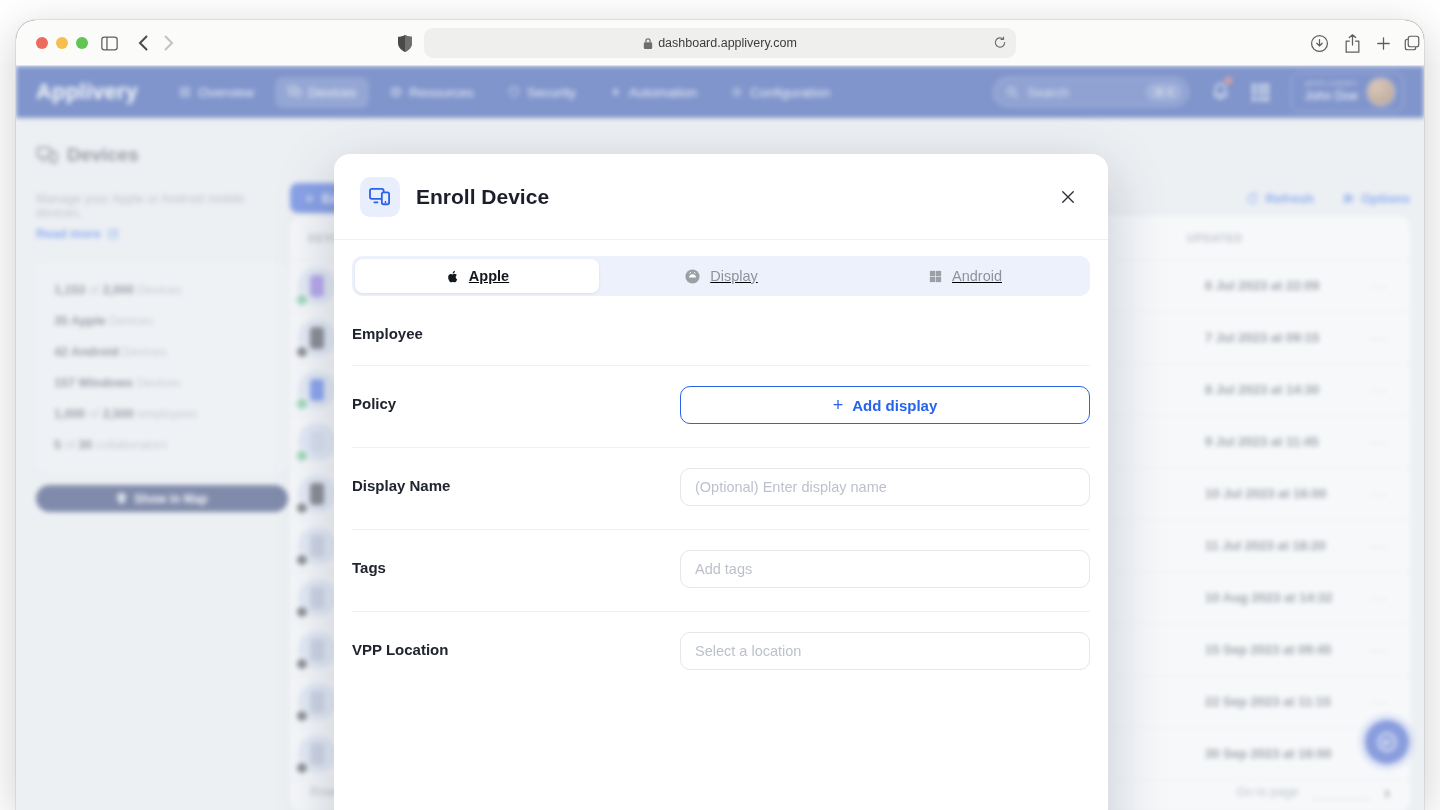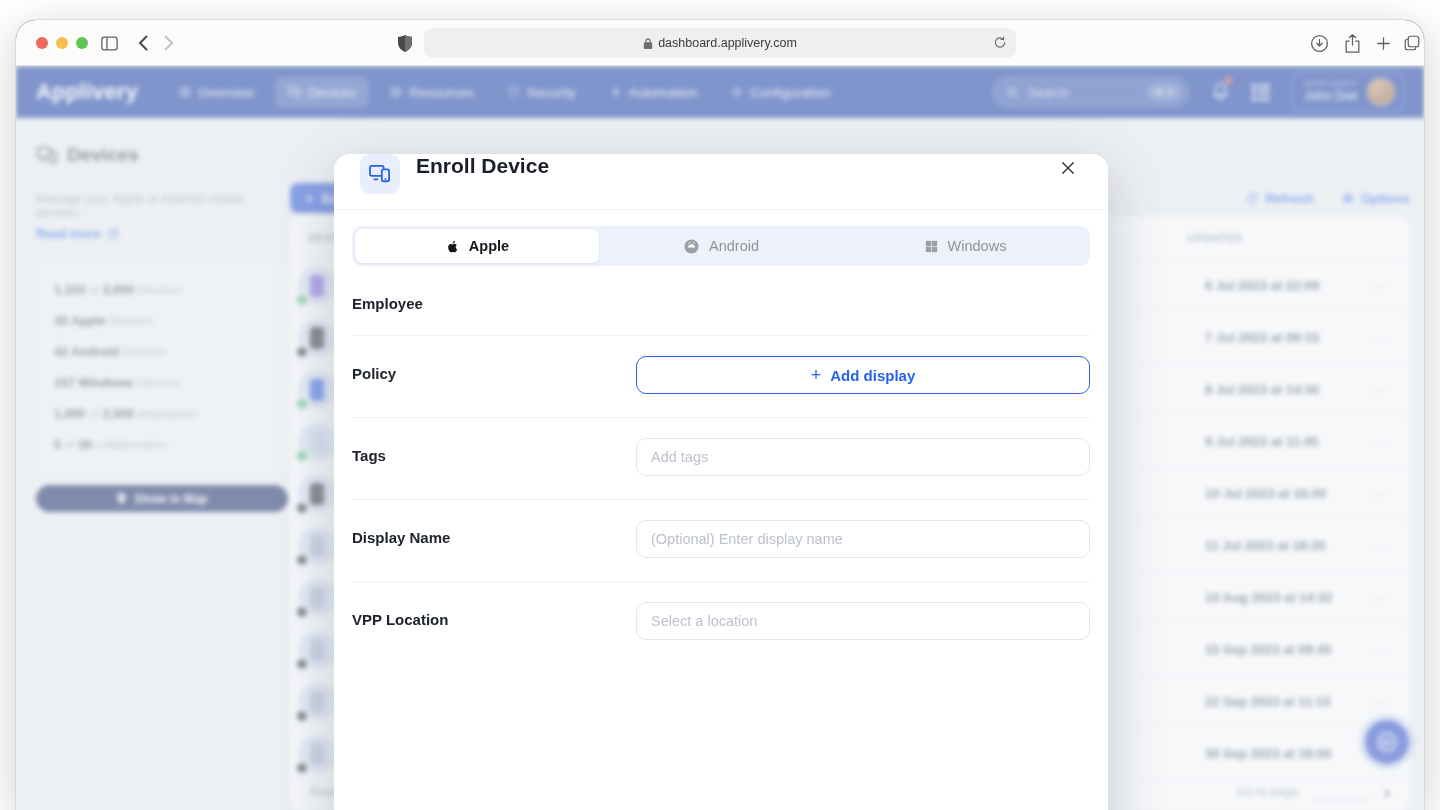--- a/index.html
+++ b/index.html
@@ -91,30 +91,30 @@
   .goto-input { width:58px; border:none; border-bottom:1.5px solid #c8ccd4; height:16px; background:transparent; }
   .goto-arrow { color:#2b2f38; font-size:17px; font-weight:700; line-height:1; }
 
   
   .fab { position:absolute; left:1349px; top:654px; width:44px; height:44px; border-radius:50%; background:#1d41c4;
     display:flex; align-items:center; justify-content:center; box-shadow:0 0 0 6px rgba(80,110,220,.28); }
 
   
   .modal { position:absolute; left:318px; top:88px; width:774px; height:722px; background:#fff; border-radius:16px;
     box-shadow:0 18px 60px rgba(20,30,60,.22); }
-  .m-head { height:56px; display:flex; padding:0 26px; border-bottom:1px solid #eef0f3; }
+  .m-head { height:86px; display:flex; align-items:center; padding:0 26px; border-bottom:1px solid #eef0f3; }
   .m-icon { width:40px; height:40px; border-radius:10px; background:#e8eefc; display:flex; align-items:center; justify-content:center; margin-right:16px; }
   .m-title { font-size:21px; font-weight:600; color:#1a1f2b; }
   .m-close { margin-left:auto; width:28px; height:28px; display:flex; align-items:center; justify-content:center; color:#2a2e37; }
   .m-body { padding:16px 18px 0; }
-  .tabs { height:40px; background:#edf1fb; border-radius:10px; display:flex; padding:3px; }
+  .tabs { height:40px; background:#edf1fb; border-radius:10px; display:flex; padding:3px;text-decoration:underline; }
   .tab { flex:1; display:flex; align-items:center; justify-content:center; gap:9px; font-size:14.5px; color:#8d939e; border-radius:8px; }
   .tab.active { background:#fff; color:#14181f; font-weight:600; box-shadow:0 1px 3px rgba(20,30,60,.08); }
   .form-row { display:flex; padding:20px 0 23px; }
-  .form-row + .form-row { border-top:1px solid #eef0f3; }
+  .form-row + .form-row { border-top:1px solid #eef0f3;gap:44px; }
   .f-left { width:284px; padding-top:9px; }
   .f-label { font-size:15px; font-weight:700; color:#20242e; }
   .f-desc { margin-top:9px; font-size:12.5px; color:#9ca1aa; line-height:1.6; max-width:245px; }
   .f-right { flex:1; }
   .inp { width:100%; height:38px; border:1px solid #e3e6eb; border-radius:10px; padding:0 14px; font-size:14.5px; color:#20242e;
     font-family:"Liberation Sans", sans-serif; background:#fff; }
   .inp::placeholder { color:#bcc1cb; }
   .add-policy { height:38px; border:1.5px solid #2b63e8; border-radius:10px; background:#fff; color:#2563eb; font-size:15px; font-weight:600;
     display:flex; align-items:center; justify-content:center; gap:9px; }
   .select { height:38px; border:1px solid #e3e6eb; border-radius:10px; padding:0 14px; display:flex; align-items:center; font-size:14.5px; color:#20242e; }
@@ -508,30 +508,30 @@
                   <path d="M14.9 5.9c.6-.8 1.1-1.9 1-3-.9 0-2.1.6-2.7 1.4-.6.7-1.1 1.9-1 2.9 1.1.1 2.1-.5 2.7-1.3z"></path>
                 </svg>
               <span>Apple</span>
             </div>
             <div class="tab">
               <svg width="17" height="17" viewBox="0 0 24 24">
                   <circle cx="12" cy="12" r="10" fill="#9aa0a6"></circle>
                   <path d="M7 13.3c0-2.6 2.2-4.6 5-4.6s5 2 5 4.6z" fill="#fff"></path>
                   <path d="m8.3 7.6 1-1.5M15.7 7.6l-1-1.5" stroke="#fff" stroke-width="1.2" stroke-linecap="round"></path>
                 </svg>
-              <span>Android</span>
+              <span>Display</span>
             </div>
             <div class="tab">
               <svg width="15" height="15" viewBox="0 0 24 24" fill="#9aa0a6">
                   <rect x="3" y="3" width="8.5" height="8.5"></rect>
                   <rect x="12.5" y="3" width="8.5" height="8.5"></rect>
                   <rect x="3" y="12.5" width="8.5" height="8.5"></rect>
                   <rect x="12.5" y="12.5" width="8.5" height="8.5"></rect>
                 </svg>
-              <span>Windows</span>
+              <span>Android</span>
             </div>
           </div>
 
           <div class="form-row">
             <div class="f-left">
               <div class="f-label">Employee</div>
             </div>
           </div>
 
           <div class="form-row">
@@ -541,33 +541,33 @@
             <div class="f-right">
               <div class="add-policy">
                 <span style="font-size:18px;font-weight:400;">+</span>
                 <span>Add display</span>
               </div>
             </div>
           </div>
 
           <div class="form-row">
             <div class="f-left">
+              <div class="f-label">Display Name</div>
+            </div>
+            <div class="f-right">
+              <input class="inp" placeholder="(Optional) Enter display name" style="">
+            </div>
+          </div>
+
+          <div class="form-row">
+            <div class="f-left">
               <div class="f-label">Tags</div>
             </div>
             <div class="f-right">
               <input class="inp" placeholder="Add tags" style="">
-            </div>
-          </div>
-
-          <div class="form-row">
-            <div class="f-left">
-              <div class="f-label">Display Name</div>
-            </div>
-            <div class="f-right">
-              <input class="inp" placeholder="(Optional) Enter display name" style="">
             </div>
           </div>
 
 
           <div class="form-row">
             <div class="f-left">
               <div class="f-label">VPP Location</div>
 
             </div>
             <div class="f-right">

